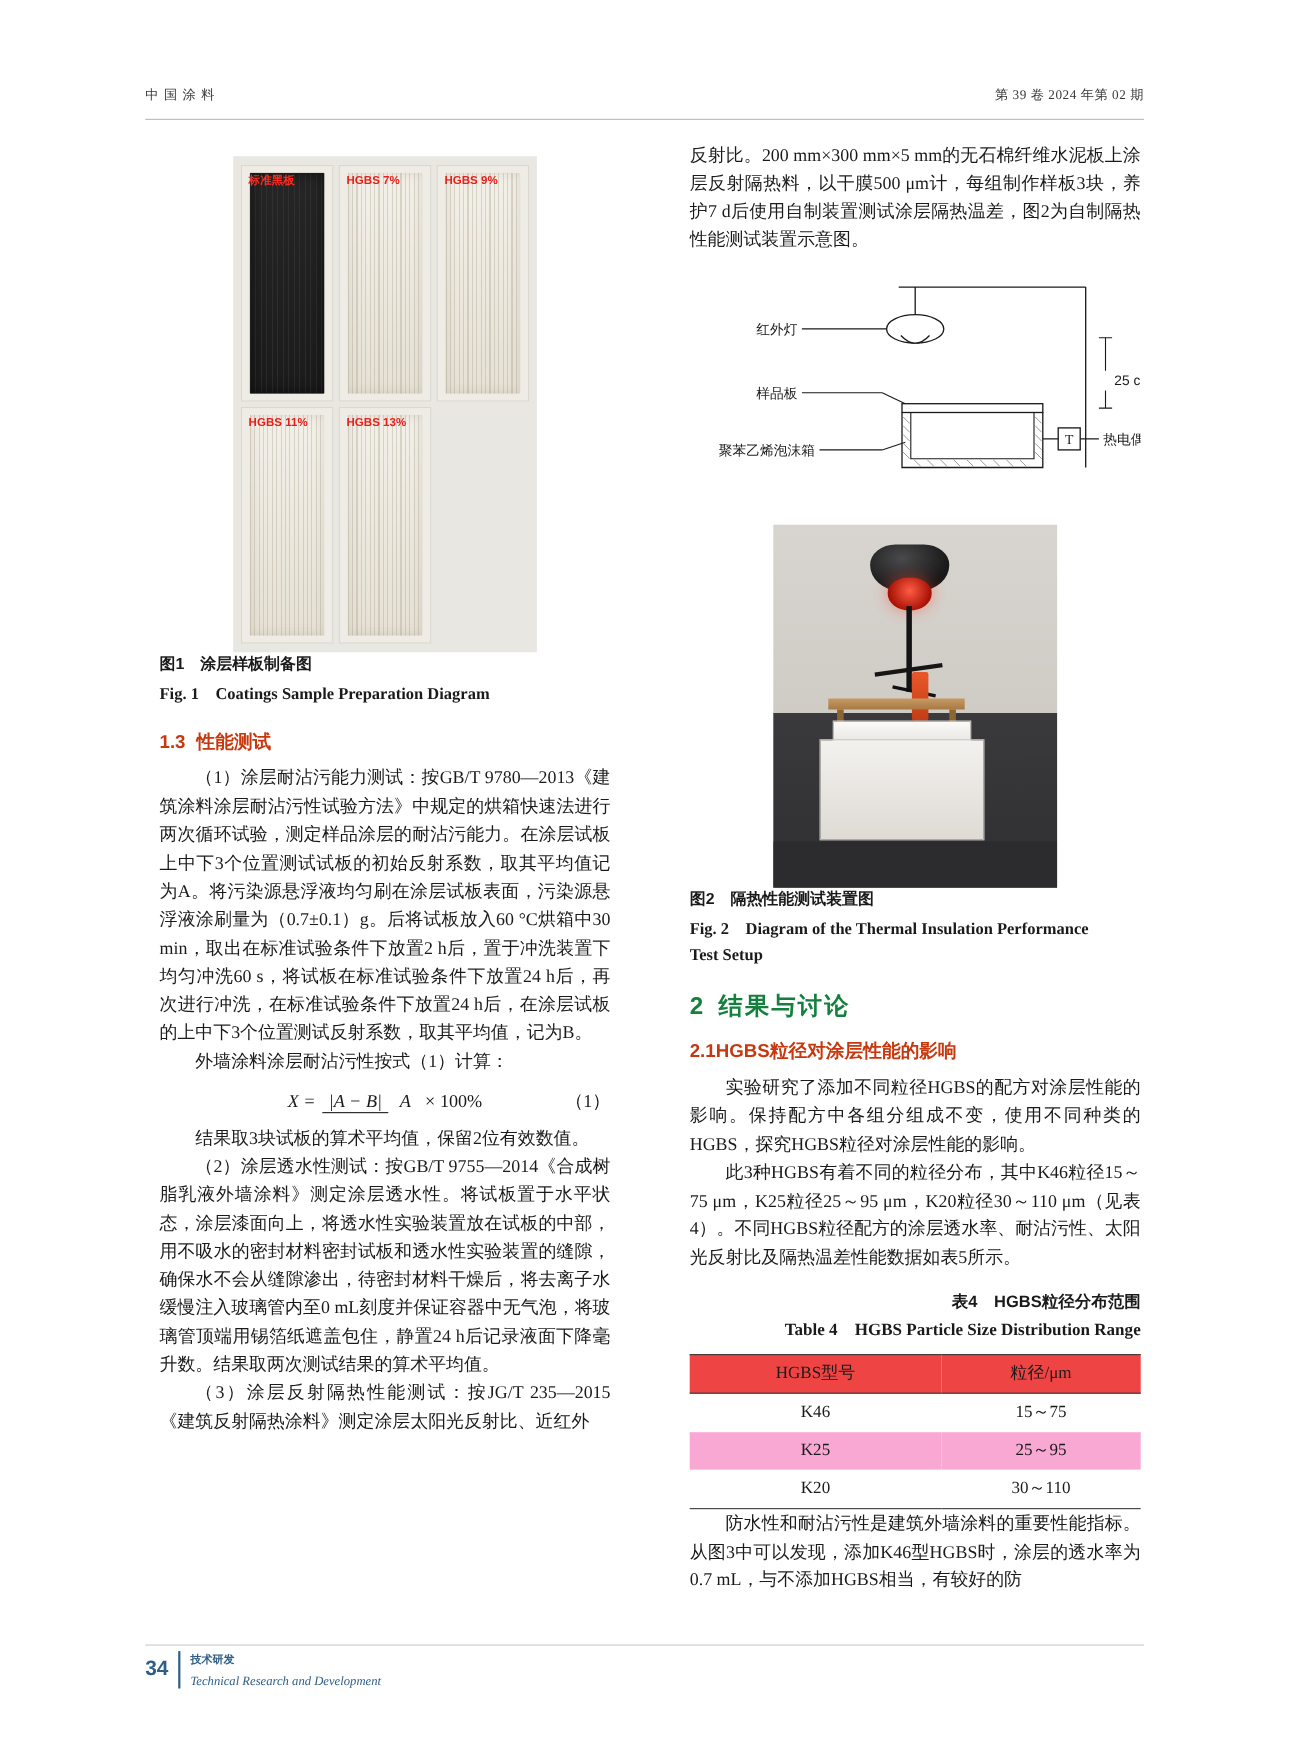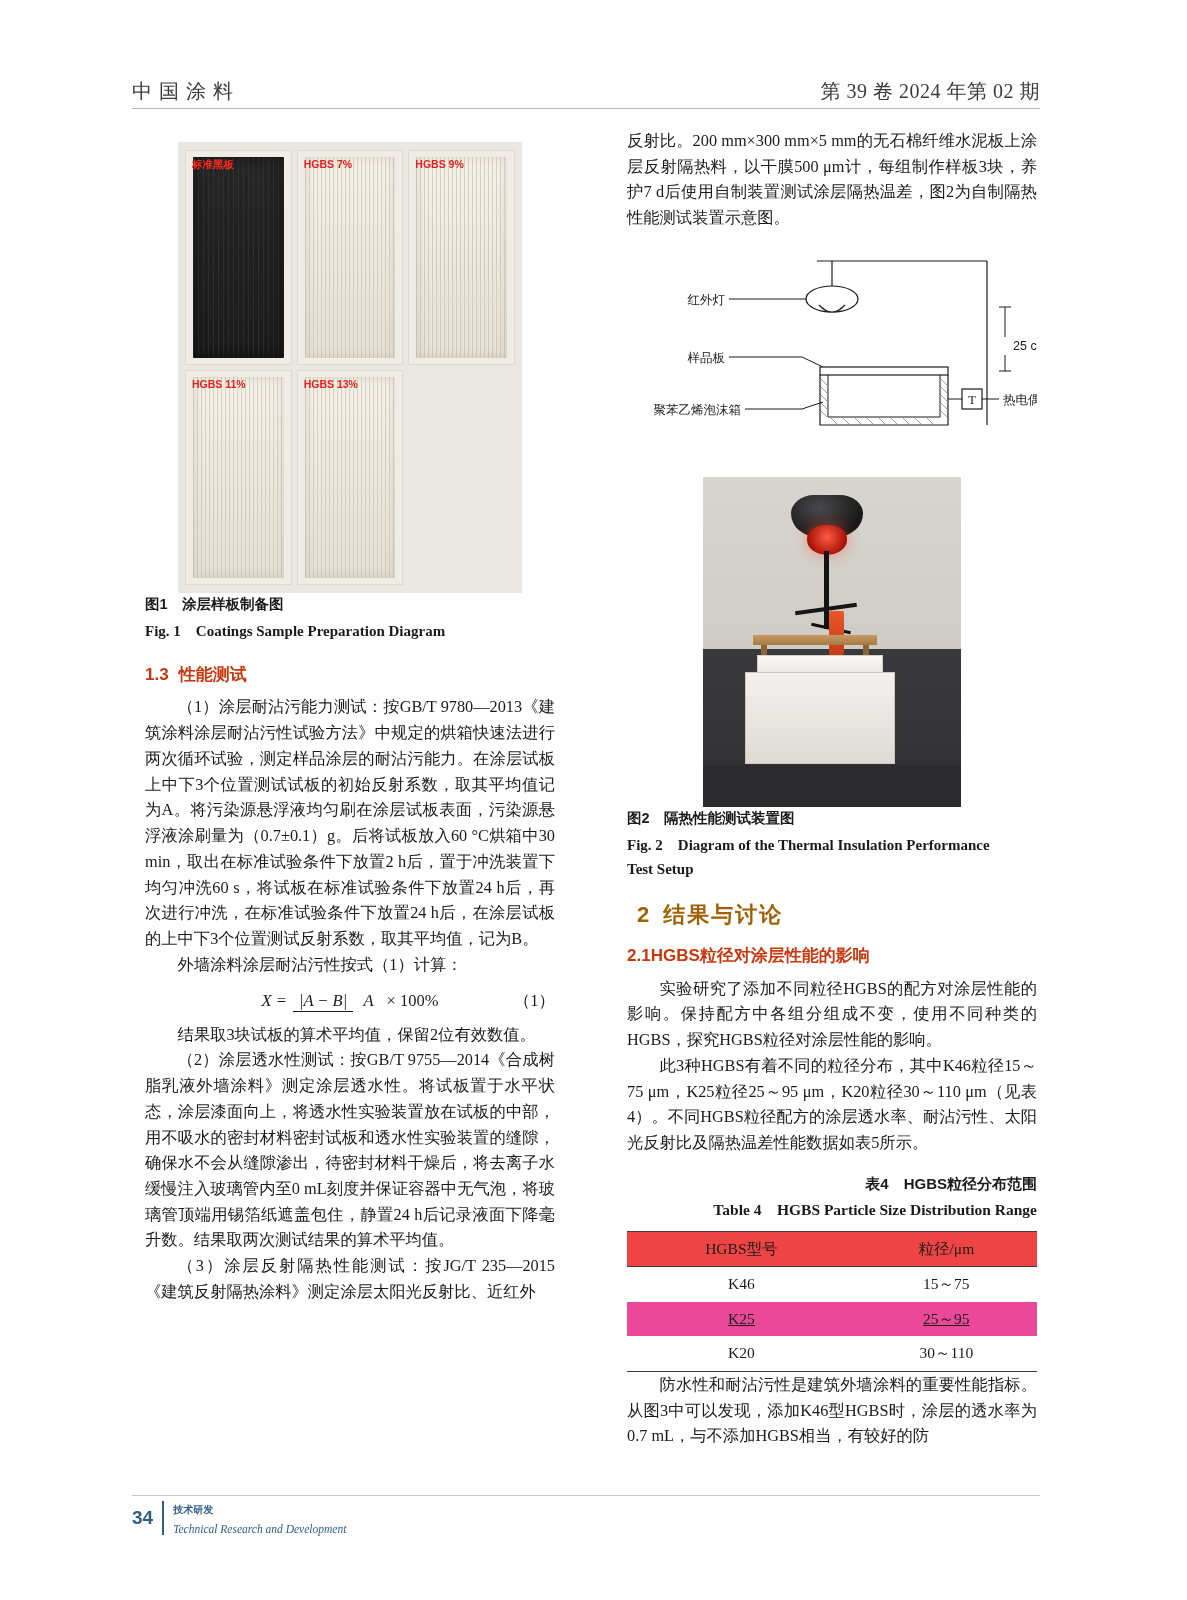--- a/index.html
+++ b/index.html
@@ -11,21 +11,21 @@
     color:#1a1a1a;
     position:relative;
     overflow:hidden;
   }
   .page { position:absolute; inset:0; }
 
   
   .hdr {
     position:absolute; left:132px; top:78px; width:908px;
     display:flex; justify-content:space-between; align-items:flex-end;
-    font-size:20px; letter-spacing:1px; color:#3a3a3a;
+    font-size:12px; letter-spacing:1px; color:#3a3a3a;
   }
   .hdr .right { letter-spacing:0.5px; }
   .hdr-rule {
     position:absolute; left:132px; top:108px; width:908px; height:1px;
     background:#b9b9b9;
   }
 
   
   .col {
     position:absolute;
@@ -36,21 +36,21 @@
   }
   .col-left  { left:145px; top:128px; }
   .col-right { left:627px; top:128px; }
 
   p { margin:0; }
   .ind { text-indent:2em; }
 
   
   .fig1-wrap { margin-top:14px; }
   .fig1 {
-    width:344px; margin:0 auto;
+    width:276px; margin:0 auto;
     background:#e9e7e2;
     padding:8px 7px;
     display:grid;
     grid-template-columns:repeat(3, 1fr);
     gap:5px;
   }
   .panel {
     position:relative;
     height:215px;
     background:#efece5;
@@ -99,25 +99,25 @@
   
   .h3 {
     color:#c8380f;
     font-family:"Liberation Sans", sans-serif;
     font-weight:bold;
     font-size:17px;
     margin:18px 0 6px;
   }
   .h3 .num { margin-right:10px; }
   .h2 {
-    color:#a16207;
+    color:#15803d;
     font-family:"Liberation Sans", sans-serif;
     font-weight:bold;
     font-size:22px;
-    margin:16px 10px 8px;
+    margin:16px 0 8px;
     letter-spacing:2px;
   }
   .h2 .num { margin-right:12px; font-size:22px; }
   .h3b {
     color:#c8380f;
     font-family:"Liberation Sans", sans-serif;
     font-weight:bold;
     font-size:17px;
     margin:10px 0 6px;
   }
@@ -200,21 +200,21 @@
   }
   table.t4 {
     width:410px; border-collapse:collapse; margin-top:8px;
     font-size:15.5px;
   }
   table.t4 th, table.t4 td {
     text-align:center; padding:5px 4px; font-weight:normal;
   }
   table.t4 thead tr { background:#ef4444; }
   table.t4 thead th { border-top:1.4px solid #3a3a3a; border-bottom:1px solid #3a3a3a; }
-  table.t4 tbody tr.alt { background:#ec4899;text-decoration:underline; }
+  table.t4 tbody tr.alt { background:#f9a8d4; }
   table.t4 tbody tr:last-child td { border-bottom:1.4px solid #3a3a3a; }
 
   
   .footer {
     position:absolute; left:132px; bottom:62px; width:908px;
     display:flex; align-items:center;
   }
   .pg-num {
     color:#2e5d86; font-family:"Liberation Sans", sans-serif;
     font-size:19px; font-weight:bold; margin-right:9px;

